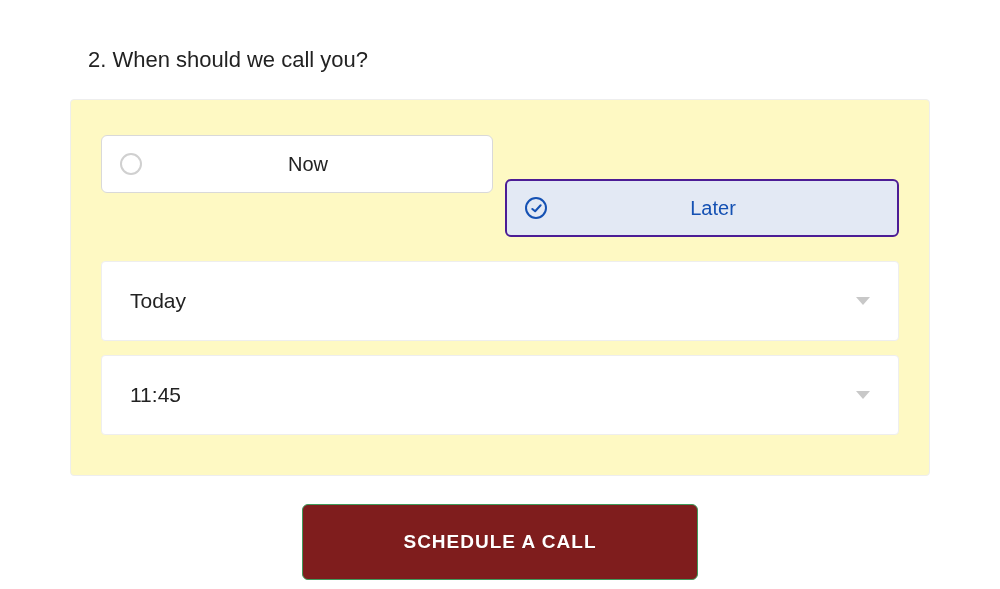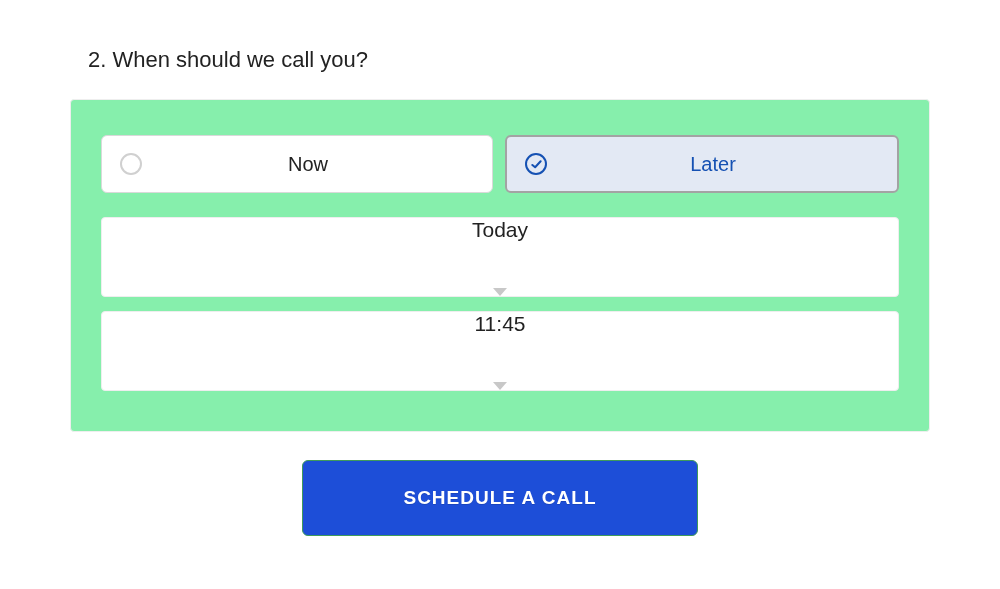--- a/index.html
+++ b/index.html
@@ -13,21 +13,21 @@
       padding: 47px 70px;
     }
     .heading {
       font-size: 22px;
       color: #222;
       font-weight: 400;
       margin-left: 18px;
       margin-bottom: 26px;
     }
     .panel {
-      background: #86efac;
+      background: #fef9c3;
       border: 1px solid #eee;
       border-radius: 4px;
       padding: 35px 30px 40px 30px;
     }
     .toggle-row {
       display: flex;
       gap: 12px;
       margin-bottom: 24px;
     }
     .toggle-btn {
@@ -39,21 +39,22 @@
       cursor: pointer;
       position: relative;
       padding: 0 18px;
     }
     .toggle-btn.unselected {
       background: #fff;
       border: 1px solid #d9d9d9;
     }
     .toggle-btn.selected {
       background: #e3e9f4;
-      border: 2px solid #a3a3a3;
+      border: 2px solid #4c1d95;
+      margin-top: 44px;
     }
     .radio-circle {
       width: 22px;
       height: 22px;
       border: 2px solid #d0d0d0;
       border-radius: 50%;
       flex-shrink: 0;
     }
     .check-circle {
       width: 22px;
@@ -84,21 +85,20 @@
       background: #fff;
       border: 1px solid #eee;
       border-radius: 4px;
       height: 80px;
       display: flex;
       align-items: center;
       justify-content: space-between;
       padding: 0 28px;
       margin-bottom: 14px;
       cursor: pointer;
-      flex-direction: column;
     }
     .dropdown:last-child {
       margin-bottom: 0;
     }
     .dropdown-value {
       font-size: 21px;
       color: #222;
     }
     .caret {
       width: 0;
@@ -106,21 +106,21 @@
       border-left: 7px solid transparent;
       border-right: 7px solid transparent;
       border-top: 8px solid #c8c8c8;
     }
     .cta-wrap {
       display: flex;
       justify-content: center;
       margin-top: 28px;
     }
     .cta-button {
-      background: #1d4ed8;
+      background: #7f1d1d;
       border: 1px solid #3f9a5b;
       border-radius: 6px;
       color: #fff;
       font-size: 19px;
       font-weight: 700;
       letter-spacing: 1px;
       padding: 26px 100px;
       cursor: pointer;
       text-shadow: 0 1px 0 rgba(0,0,0,0.12);
     }

